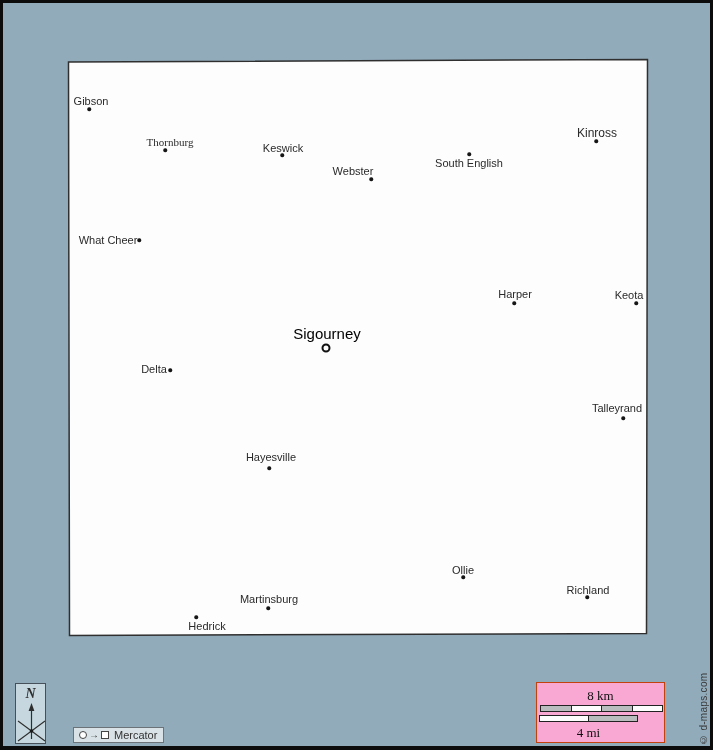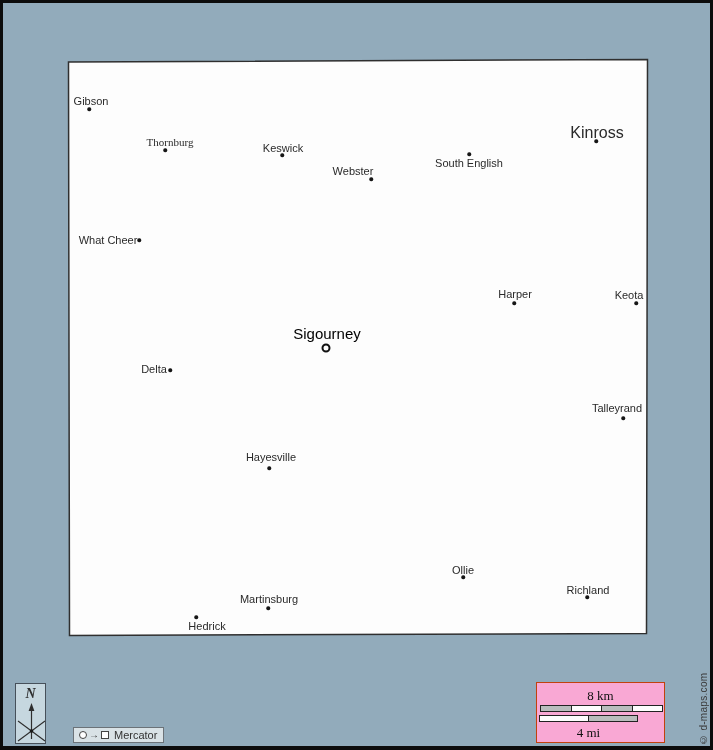--- a/index.html
+++ b/index.html
@@ -157,21 +157,21 @@
       <div class="city-label" style="left: 88px; top: 98px; font-size: 11px;">Gibson</div>
       <div class="city-dot" style="left: 86px; top: 106px;"></div>
       <div class="city-label" style="left: 167px; top: 139px; font-size: 11px; font-family: Liberation Serif, serif;">Thornburg</div>
       <div class="city-dot" style="left: 162px; top: 147px;"></div>
       <div class="city-label" style="left: 280px; top: 145px; font-size: 11px;">Keswick</div>
       <div class="city-dot" style="left: 279px; top: 152px;"></div>
       <div class="city-label" style="left: 350px; top: 168px; font-size: 11px;">Webster</div>
       <div class="city-dot" style="left: 368px; top: 176px;"></div>
       <div class="city-label" style="left: 466px; top: 160px; font-size: 11px;">South English</div>
       <div class="city-dot" style="left: 466px; top: 151px;"></div>
-      <div class="city-label" style="left: 594px; top: 130px; font-size: 16px;">Kinross</div>
+      <div class="city-label" style="left: 594px; top: 130px; font-size: 12px;">Kinross</div>
       <div class="city-dot" style="left: 593px; top: 138px;"></div>
       <div class="city-label" style="left: 105px; top: 237px; font-size: 11px;">What Cheer</div>
       <div class="city-dot" style="left: 136px; top: 237px;"></div>
       <div class="city-label" style="left: 512px; top: 291px; font-size: 11px;">Harper</div>
       <div class="city-dot" style="left: 511px; top: 300px;"></div>
       <div class="city-label" style="left: 626px; top: 292px; font-size: 11px;">Keota</div>
       <div class="city-dot" style="left: 633px; top: 300px;"></div>
       <div class="city-label seat" style="left: 324px; top: 330px; font-size: 15px;">Sigourney</div>
       <div class="seat-marker" style="left: 323px; top: 345px;"></div>
       <div class="city-label" style="left: 151px; top: 366px; font-size: 11px;">Delta</div>

